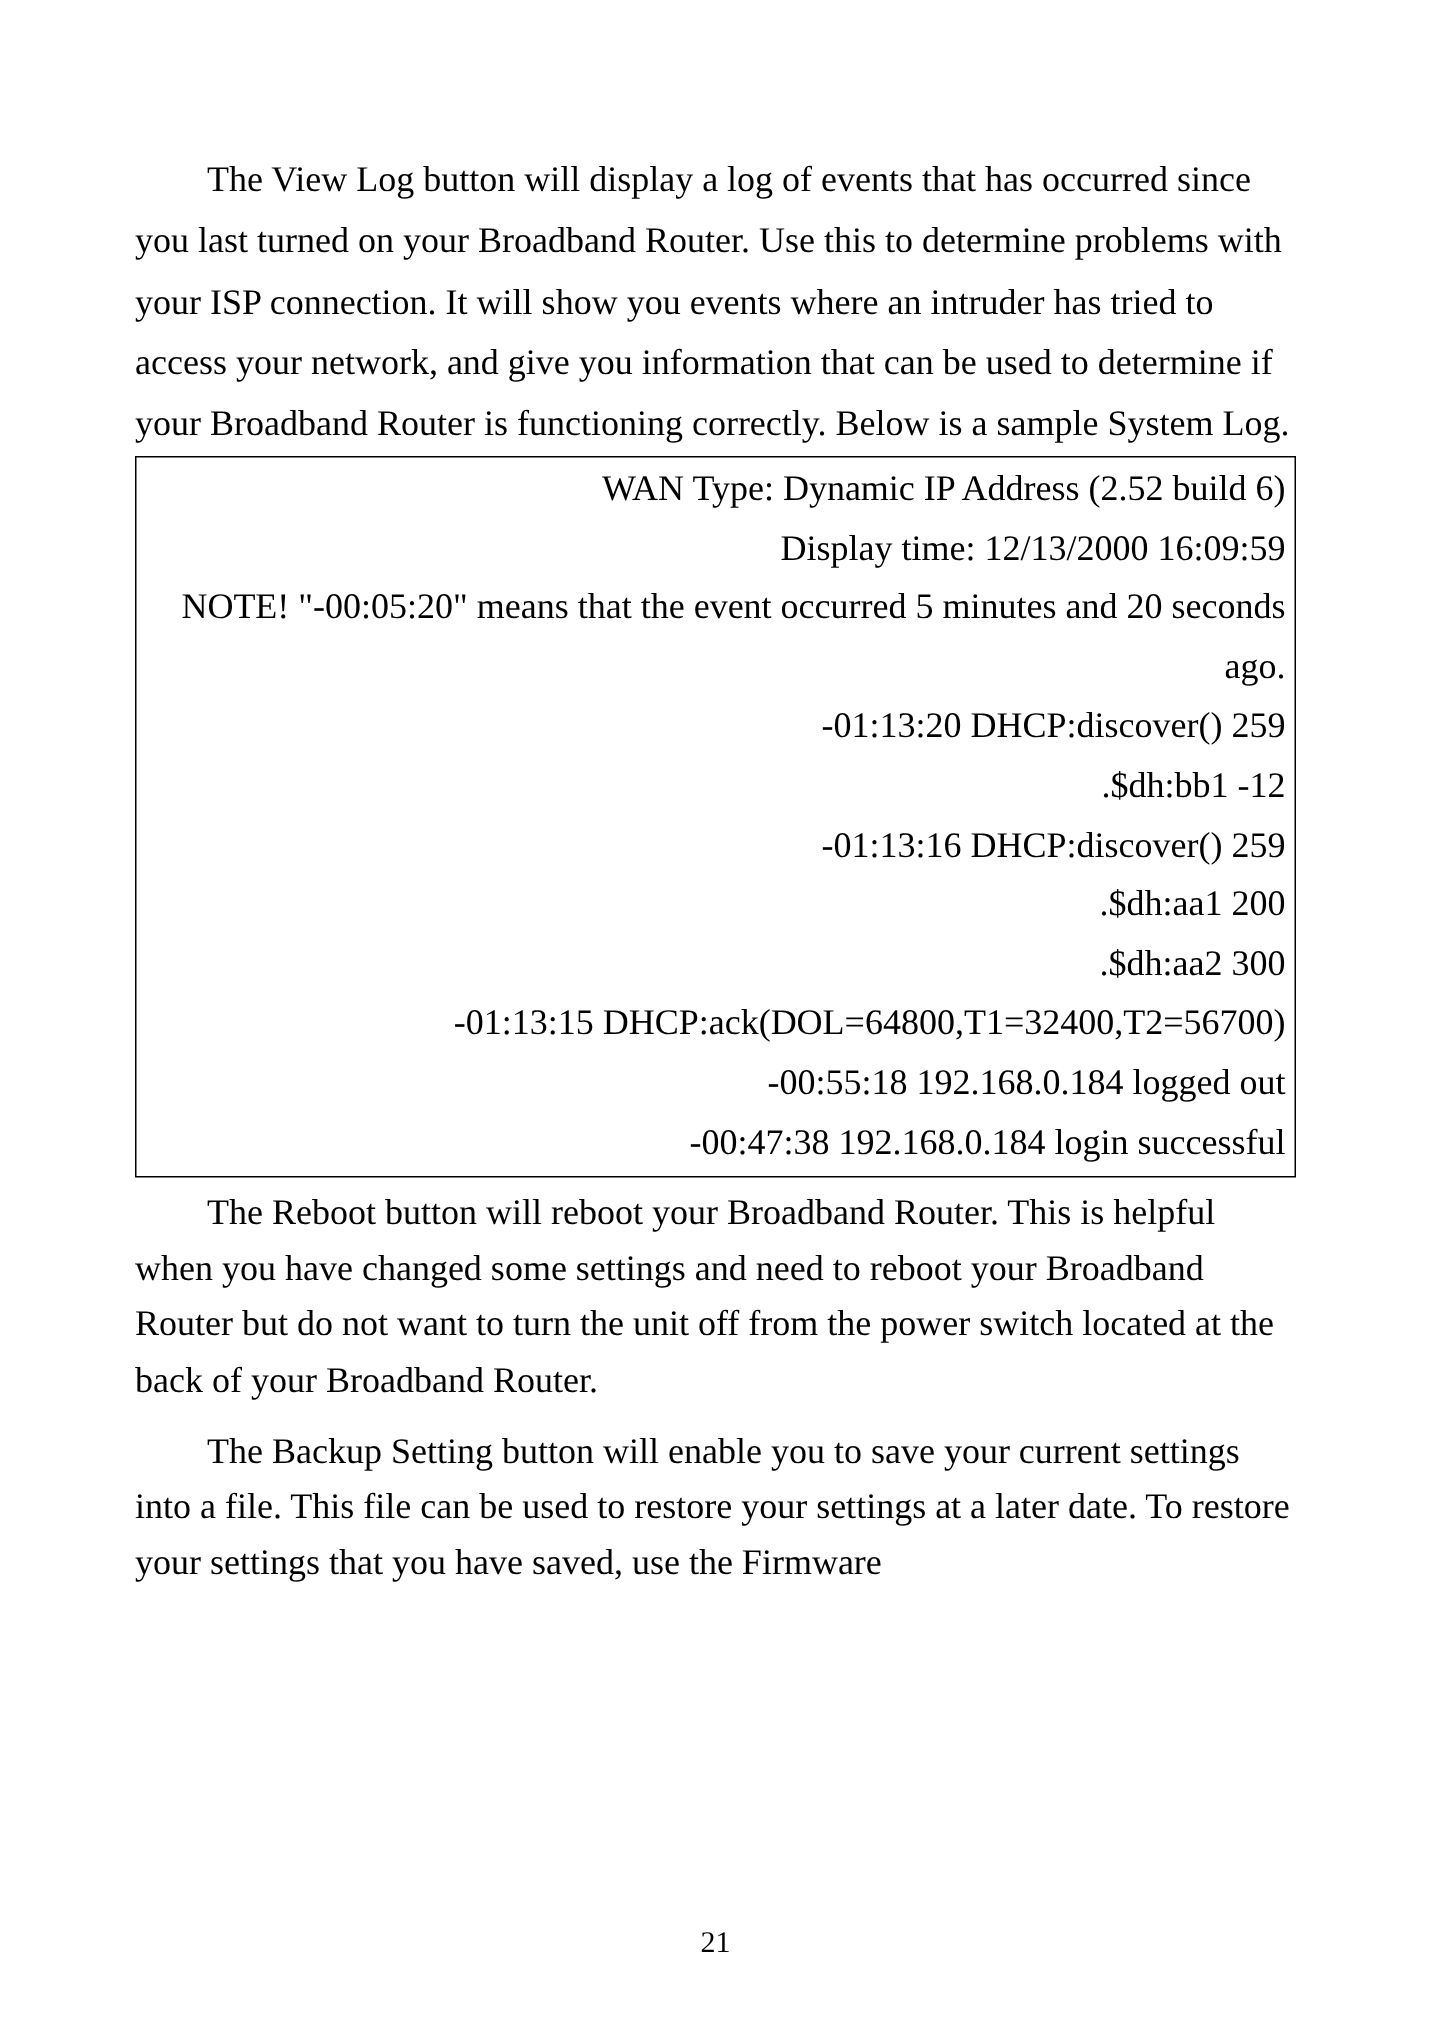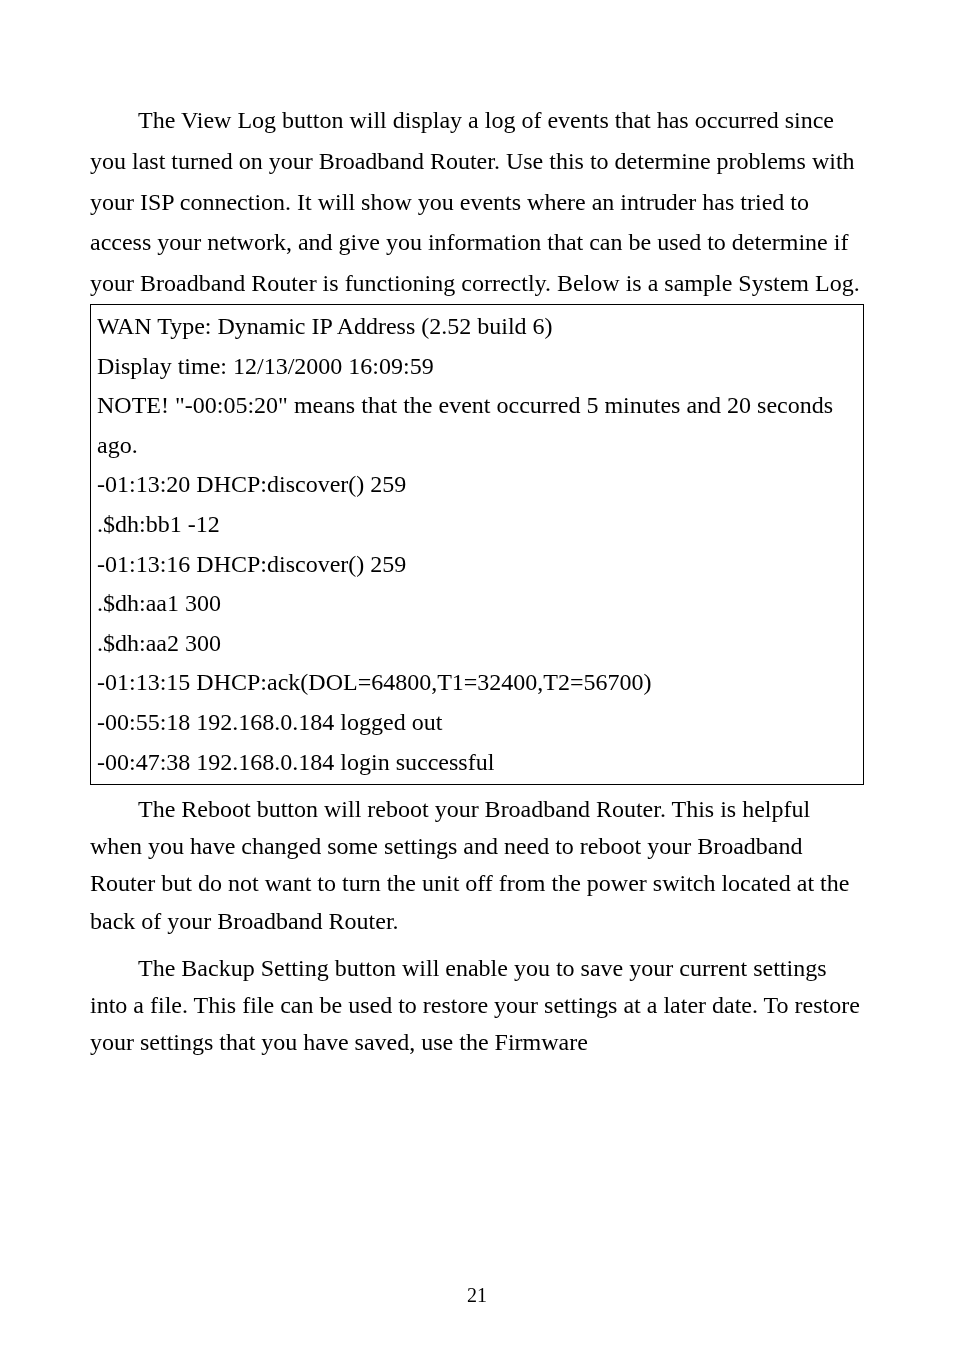--- a/index.html
+++ b/index.html
@@ -27,20 +27,21 @@
     .bold {
       font-weight: normal;
     }
     .log-box {
       border: 1px solid #000;
       font-size: 24px;
       line-height: 1.65;
       padding: 2px 6px 2px 6px;
       margin-top: 0px;
       margin-bottom: 2px;
+      text-align: right;
     }
     .log-line {
       display: block;
     }
     .page-number {
       position: absolute;
       bottom: 48px;
       left: 0;
       right: 0;
       text-align: center;
@@ -59,21 +60,21 @@
   <span>The </span><span class="bold">View Log</span><span> button will display a log of events that has occurred since you last turned on your Broadband Router. Use this to determine problems with your ISP connection. It will show you events where an intruder has tried to access your network, and give you information that can be used to determine if your Broadband Router is functioning correctly. Below is a sample System Log.</span>
 </p>
 
 <div class="log-box">
   <span class="log-line">WAN Type: Dynamic IP Address (2.52 build 6)</span>
   <span class="log-line">Display time: 12/13/2000 16:09:59</span>
   <span class="log-line">NOTE! "-00:05:20" means that the event occurred 5 minutes and 20 seconds ago.</span>
   <span class="log-line">-01:13:20 DHCP:discover() 259</span>
   <span class="log-line">.$dh:bb1 -12</span>
   <span class="log-line">-01:13:16 DHCP:discover() 259</span>
-  <span class="log-line">.$dh:aa1 300</span>
+  <span class="log-line">.$dh:aa1 200</span>
   <span class="log-line">.$dh:aa2 300</span>
   <span class="log-line">-01:13:15 DHCP:ack(DOL=64800,T1=32400,T2=56700)</span>
   <span class="log-line">-00:55:18 192.168.0.184 logged out</span>
   <span class="log-line">-00:47:38 192.168.0.184 login successful</span>
 </div>
 
 <p class="para2 indent">
   <span>The </span><span class="bold">Reboot</span><span> button will reboot your Broadband Router. This is helpful when you have changed some settings and need to reboot your Broadband Router but do not want to turn the unit off from the power switch located at the back of your Broadband Router.</span>
 </p>
 

